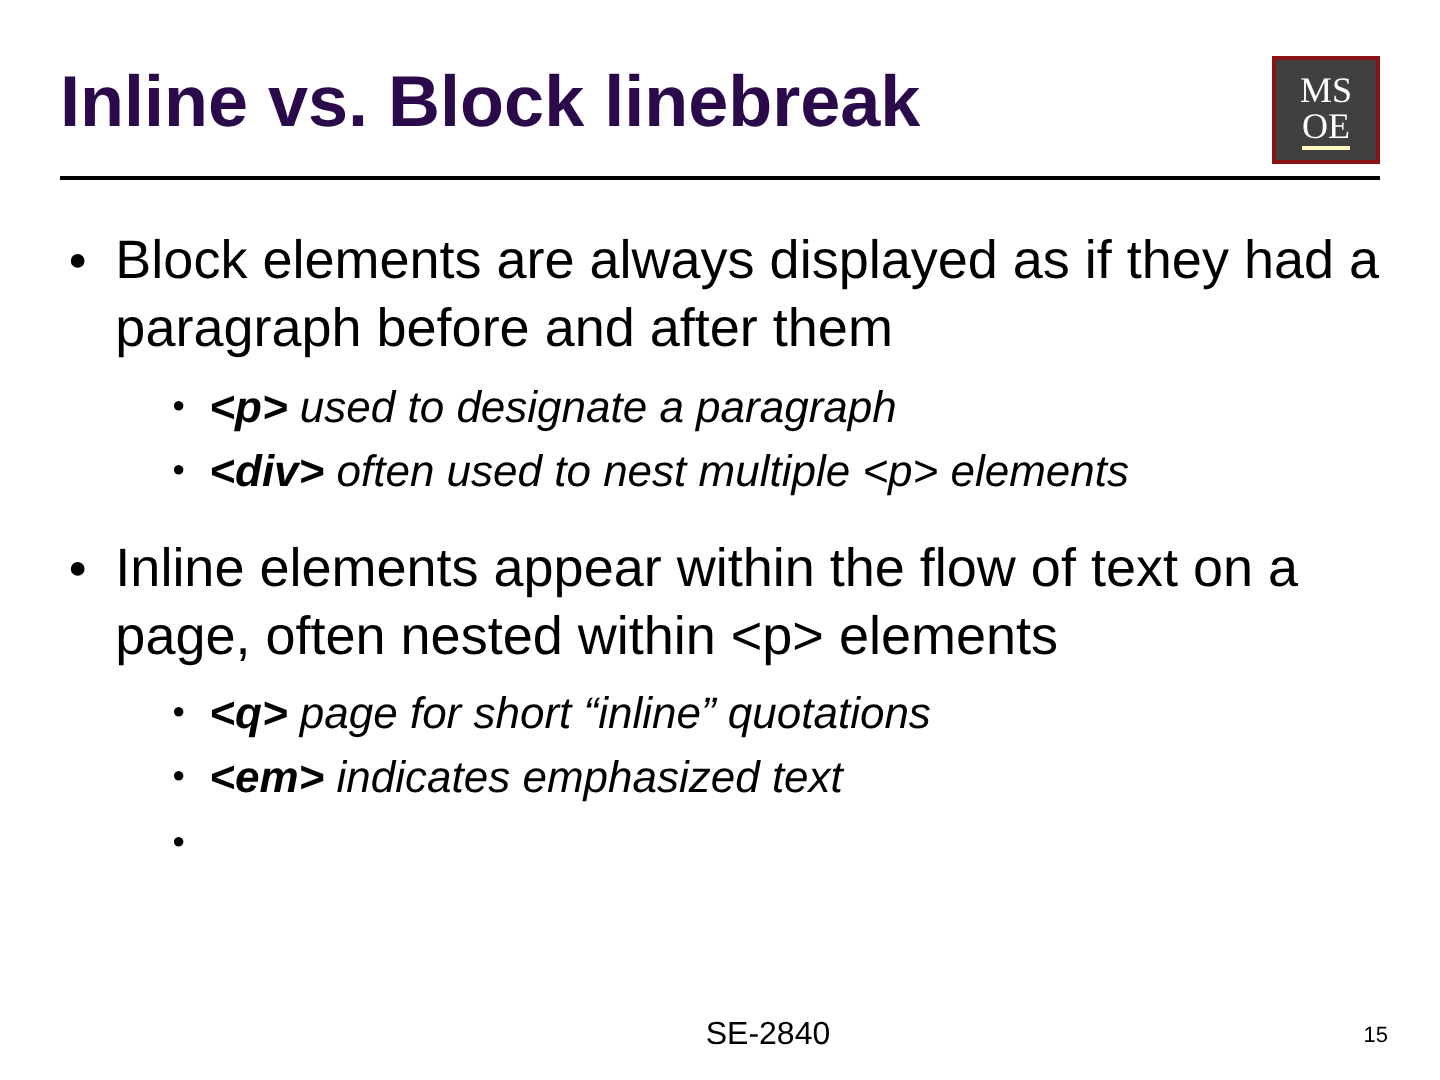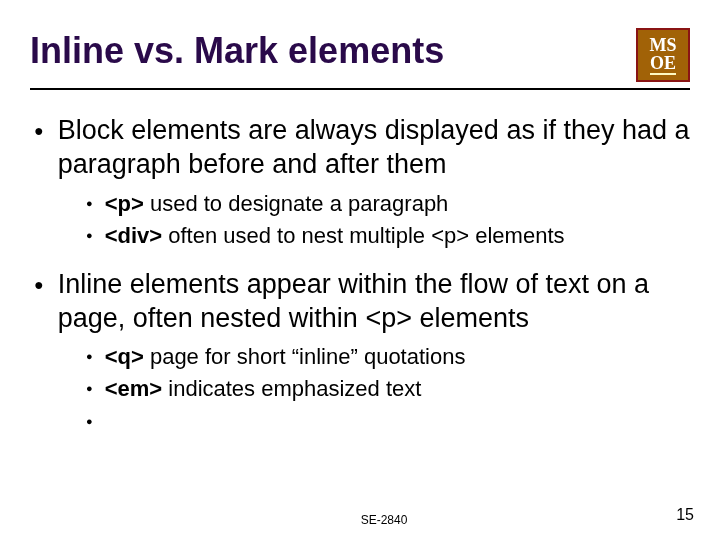--- a/index.html
+++ b/index.html
@@ -28,29 +28,29 @@
   }
   .title {
     font-size: 36px;
     font-weight: bold;
     color: #2a0a4a;
     letter-spacing: 0px;
   }
   .logo {
     width: 54px;
     height: 54px;
-    background: #a16207;
+    background: #404040;
     border: 2px solid #8a1414;
     display: flex;
     flex-direction: column;
     align-items: center;
     justify-content: center;
     color: #fff;
     font-family: "Times New Roman", serif;
-    font-weight: bold;
+    font-weight: normal;
     font-size: 18px;
     line-height: 18px;
     margin-top: -2px;
   }
   .logo .row2 { border-bottom: 2px solid #fef9c3; padding-bottom: 1px; }
   .content {
     padding-left: 4px;
   }
   .l1 {
     display: flex;
@@ -77,46 +77,47 @@
   }
   .l2 .bullet {
     font-size: 11px;
     margin-right: 12px;
     margin-top: 7px;
     flex: 0 0 auto;
   }
   .l2 .text {
     font-size: 22px;
     line-height: 1.28;
+    font-style: italic;
   }
   .footer {
     position: absolute;
     bottom: 12px;
     left: 0;
     right: 0;
     text-align: center;
-    font-size: 12px;
+    font-size: 16px;
     line-height: 1.25;
     color: #000;
     padding-left: 48px;
   }
   .pagenum {
     position: absolute;
     bottom: 16px;
     right: 26px;
-    font-size: 16px;
+    font-size: 11px;
   }
 </style>
 </head>
 <body>
 
 <div class="slide">
 
   <div class="title-row">
-    <div class="title">Inline vs. Mark elements</div>
+    <div class="title">Inline vs. Block linebreak</div>
     <div class="logo">
       <div>MS</div>
       <div class="row2">OE</div>
     </div>
   </div>
 
   <div class="content">
 
     <div class="l1">
       <span class="bullet">●</span>

